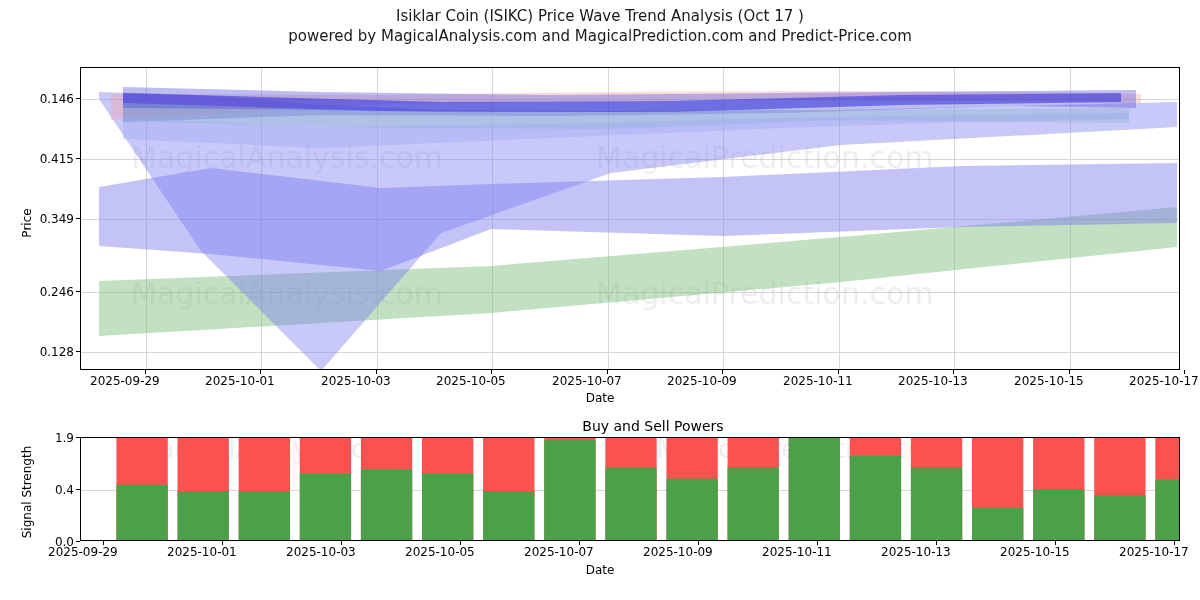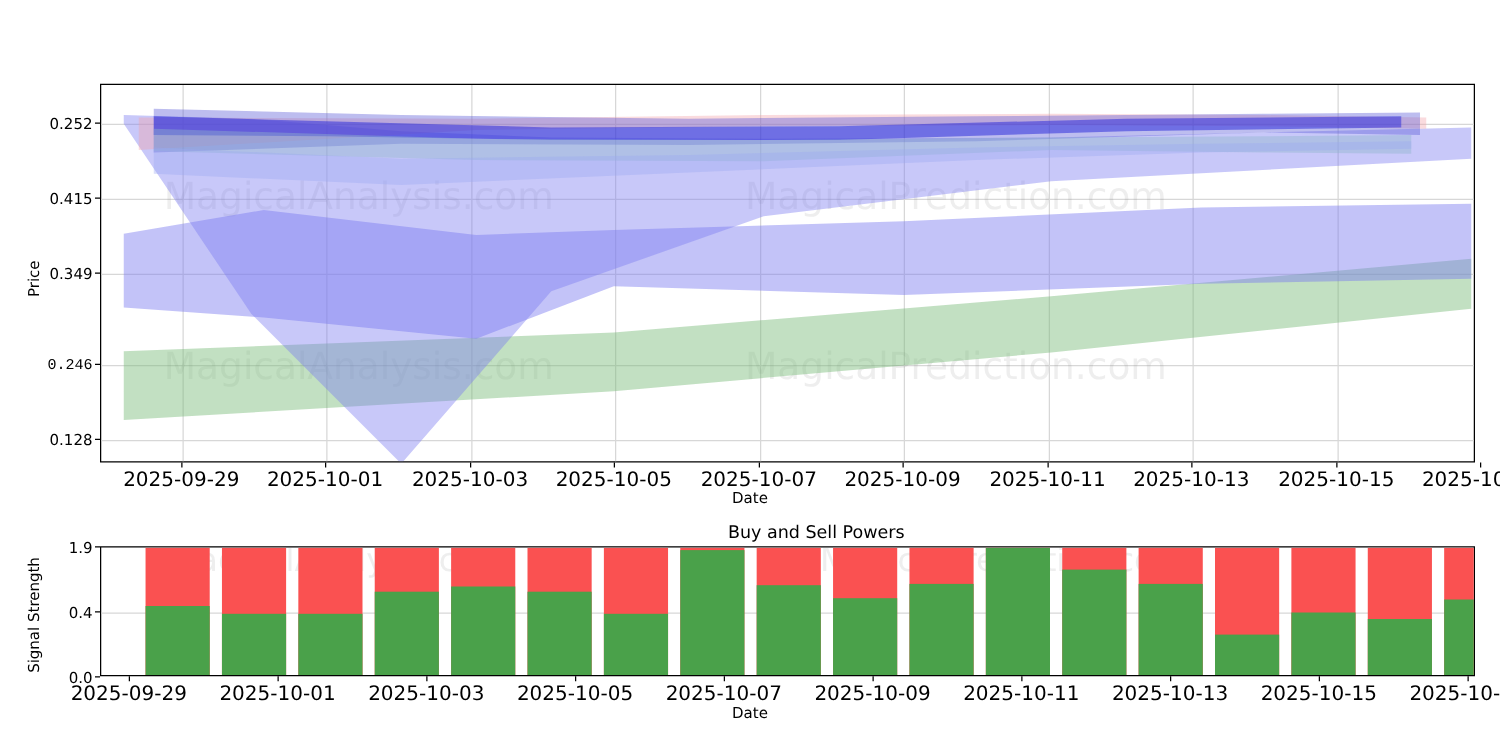--- a/index.html
+++ b/index.html
@@ -67,23 +67,23 @@
   }
   .tick-text-y {
     position: absolute;
     font-size: 12px;
     color: #000000;
     text-align: right;
     white-space: nowrap;
   }
   .tick-text-x {
     position: absolute;
-    font-size: 16px;
-    color: #000000;
-    text-align: center;
+    font-size: 12px;
+    color: #000000;
+    text-align: left;
     white-space: nowrap;
   }
   .tick-mark {
     position: absolute;
     background: #000000;
   }
   .gridline {
     position: absolute;
     background: #d7d7d7;
   }
@@ -111,30 +111,32 @@
   }
 
   svg { display: block; }
 </style>
 </head>
 <body>
 
 <div id="root">
 
   <div class="title-block">
+    <div class="title-line1">Isiklar Coin (ISIKC) Price Wave Trend Analysis (Oct 17 )</div>
+    <div class="title-line2">powered by MagicalAnalysis.com and MagicalPrediction.com and Predict-Price.com</div>
   </div>
 
   <div class="panel" style="left:0; top:0; width:1200px; height:400px;">
 
     <div class="ylabel" style="left:-3px; top:216px; width:60px; text-align:center; transform: rotate(-90deg);">Price</div>
 
-    <div class="tick-text-y" style="left:26px; top:92px; width:48px;">0.252</div>
+    <div class="tick-text-y" style="left:26px; top:92px; width:48px;">0.146</div>
     <div class="tick-text-y" style="left:26px; top:152px; width:48px;">0.415</div>
     <div class="tick-text-y" style="left:26px; top:212px; width:48px;">0.349</div>
-    <div class="tick-text-y" style="left:26px; top:285px; width:48px;font-family:Liberation Mono, monospace;">0.246</div>
+    <div class="tick-text-y" style="left:26px; top:285px; width:48px;">0.246</div>
     <div class="tick-text-y" style="left:26px; top:345px; width:48px;">0.128</div>
 
     <div class="tick-mark" style="left:76px; top:98px;  width:4px; height:1px;"></div>
     <div class="tick-mark" style="left:76px; top:158px; width:4px; height:1px;"></div>
     <div class="tick-mark" style="left:76px; top:218px; width:4px; height:1px;"></div>
     <div class="tick-mark" style="left:76px; top:291px; width:4px; height:1px;"></div>
     <div class="tick-mark" style="left:76px; top:351px; width:4px; height:1px;"></div>
 
     <div class="plot-frame" style="left:80px; top:67px; width:1100px; height:303px;">
 

